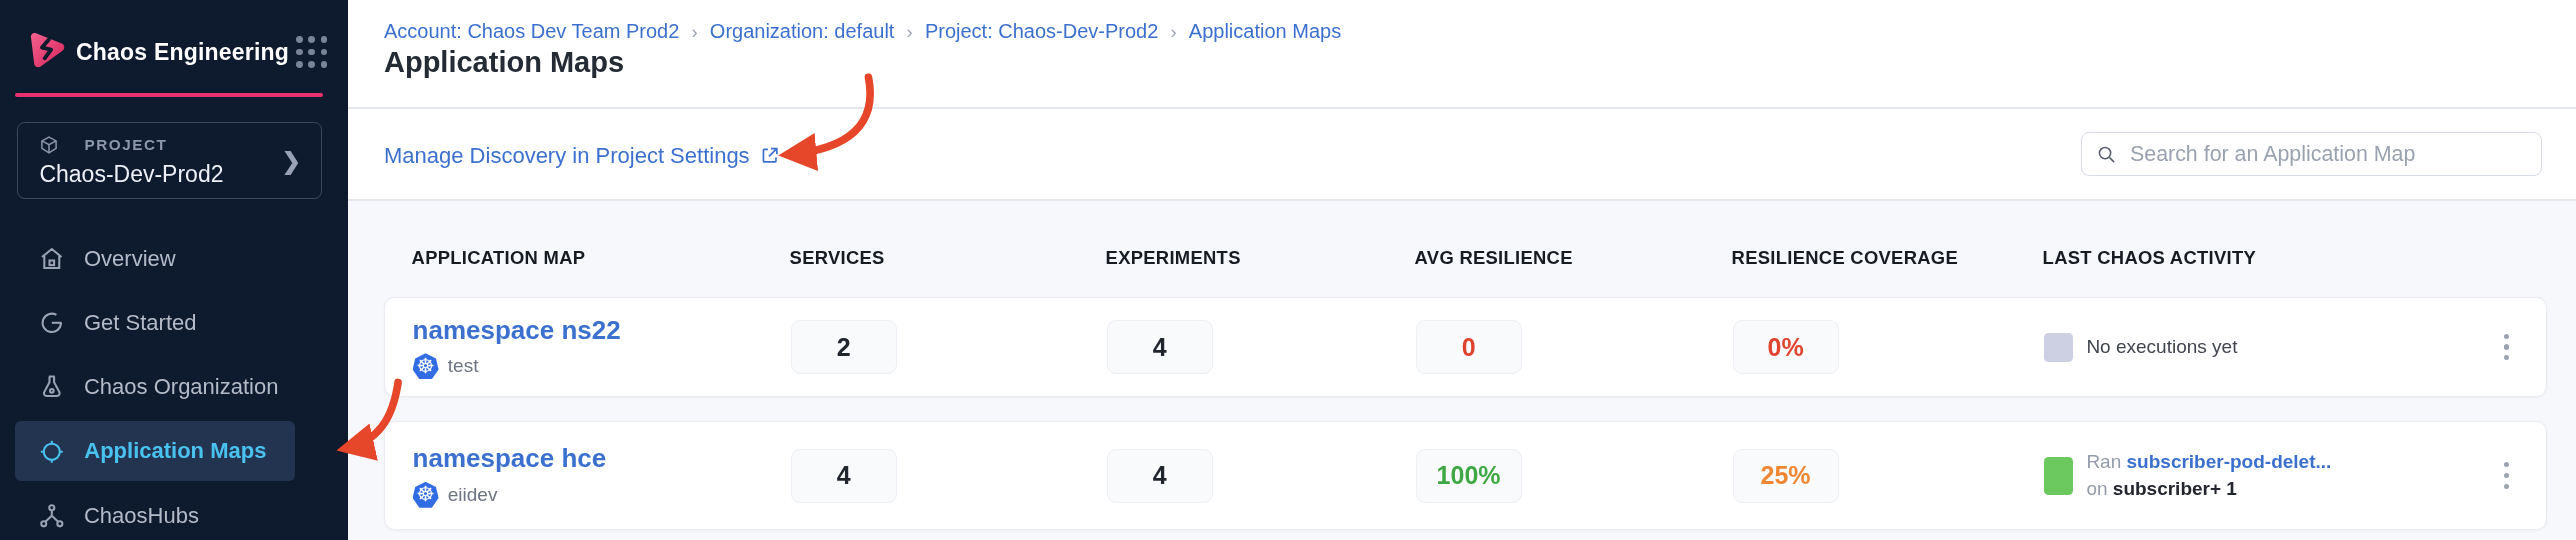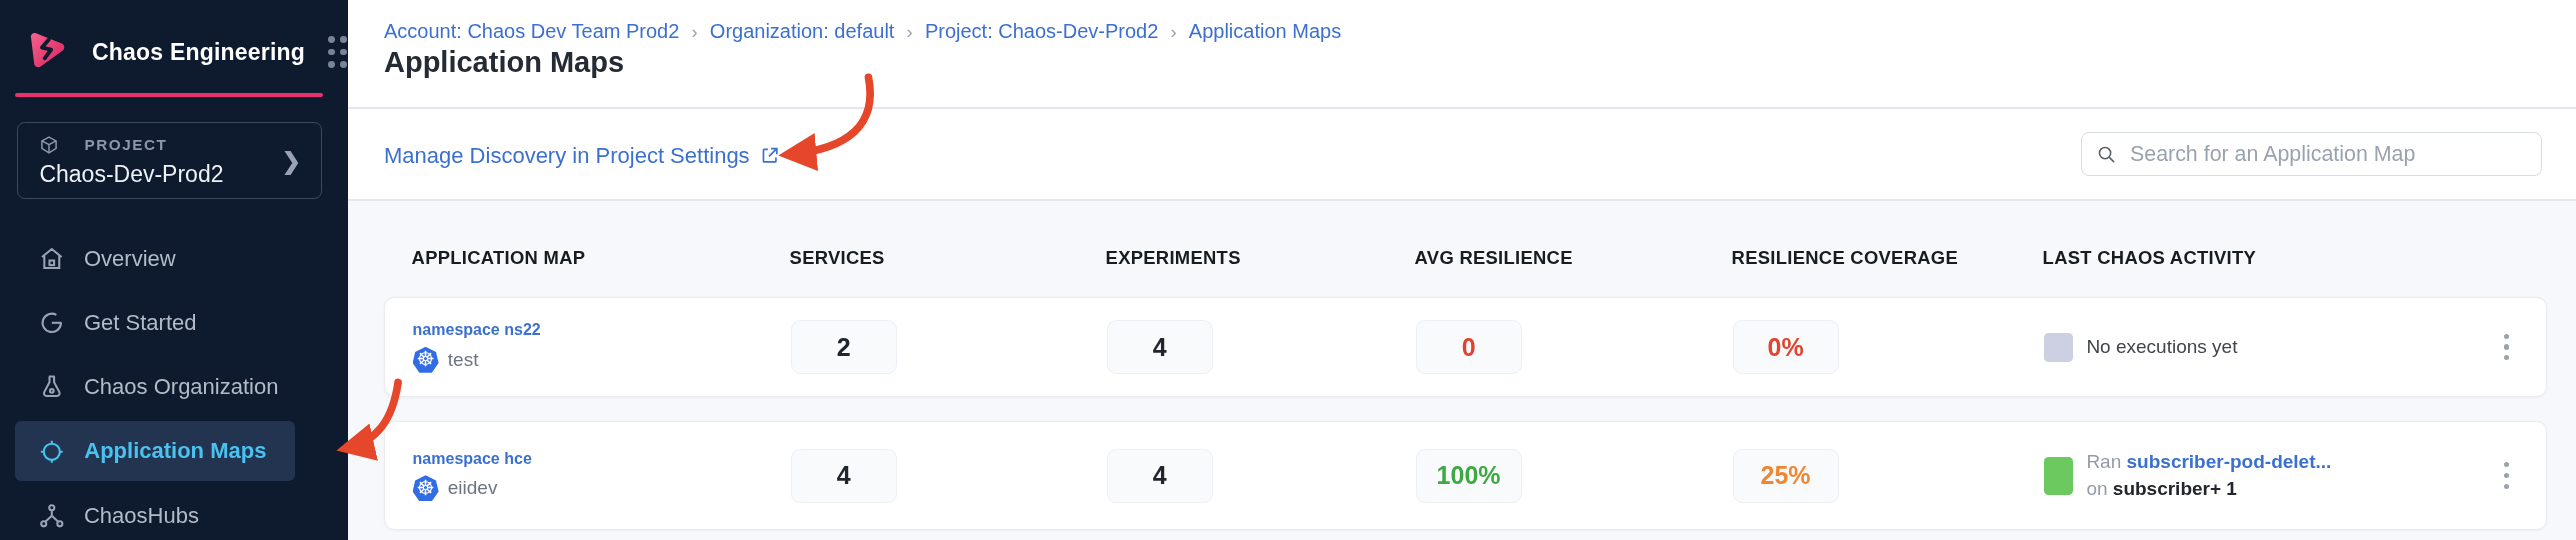--- a/index.html
+++ b/index.html
@@ -1,21 +1,21 @@
 <!DOCTYPE html>
 <html style="font-size:12.2px"><head>
 <meta charset="utf-8">
 <style>
   html,body{margin:0;padding:0;background:#fff;}
   .screen{position:relative;width:2576px;height:540px;overflow:hidden;background:#fff;
     font-family:"Liberation Sans",sans-serif;}
 
   
   .sidebar{position:absolute;left:0;top:0;width:348px;height:540px;background:#0e1a2d;}
-  .logo-row{display:flex;align-items:center;gap:23px;padding:29px 26px 0 23px;}
+  .logo-row{display:flex;align-items:center;gap:7px;padding:29px 26px 0 23px;}
   .logo-mark{width:46px;height:46px;flex:0 0 auto;}
   .app-title{font-size:23px;font-weight:700;color:#ffffff;letter-spacing:0.2px;white-space:nowrap;}
   .grid-icon{margin-left:auto;display:grid;grid-template-columns:repeat(3,6.9px);grid-gap:5.4px;cursor:pointer;}
   .grid-icon span{width:6.9px;height:6.9px;border-radius:50%;background:#79839a;}
   .brand-rule{position:absolute;left:15.3px;top:93px;width:308px;height:3.8px;background:#e9316f;border-radius:2.3px;}
   .project-card{position:absolute;left:17px;top:122px;width:305px;height:77px;box-sizing:border-box;
     border:1.5px solid #3c4961;border-radius:7.7px;padding:11.5px 18.4px 0 21.4px;cursor:pointer;}
   .project-top{display:flex;align-items:center;gap:9.2px;color:#8d96aa;}
   .project-label{font-size:15.3px;font-weight:700;letter-spacing:1.5px;margin-left:16px;}
   .project-name{font-size:23px;color:#eef1f7;margin-top:6.1px;white-space:nowrap;}
@@ -50,21 +50,21 @@
   
   .table-area{position:absolute;left:0;right:0;top:201px;bottom:0;background:#f6f8fb;}
   .tgrid{display:grid;grid-template-columns:378px 316px 309px 317px 311px 424px 1fr;
     align-items:center;box-sizing:border-box;padding-left:27.6px;}
   .thead{position:absolute;left:36px;top:46px;width:2163px;font-size:18.4px;font-weight:700;
     color:#171b22;letter-spacing:0.3px;white-space:nowrap;}
   .card{position:absolute;left:36px;width:2163px;background:#ffffff;border:0.8px solid #eaecf2;
     border-radius:10.7px;box-shadow:0 0.8px 2.3px rgba(30,40,70,.05);}
   .card.r1{top:96px;height:100px;}
   .card.r2{top:220px;height:109px;}
-  .map-name{font-size:16px;font-weight:600;color:#3b70cf;cursor:pointer;}
+  .map-name{font-size:26px;font-weight:600;color:#3b70cf;cursor:pointer;}
   .map-sub{display:flex;align-items:center;gap:9.2px;margin-top:7.7px;font-size:19px;color:#6d7482;}
   .k8s{width:26px;height:26px;background:#326ce5;color:#fff;display:flex;align-items:center;
     justify-content:center;font-size:20.7px;line-height:1;
     clip-path:polygon(50% 0%,90% 20%,100% 62%,74% 100%,26% 100%,0% 62%,10% 20%);}
   .val-box{width:106px;height:54px;box-sizing:border-box;border:0.8px solid #edeff5;background:#f9fafc;
     border-radius:9.2px;display:flex;align-items:center;justify-content:center;
     font-size:25px;font-weight:600;color:#21252d;}
   .red{color:#e0432e;} .green{color:#3ea843;} .orange{color:#ef8732;}
   .activity{display:flex;align-items:center;gap:13.8px;}
   .chip{width:29px;border-radius:4.6px;flex:0 0 auto;}

